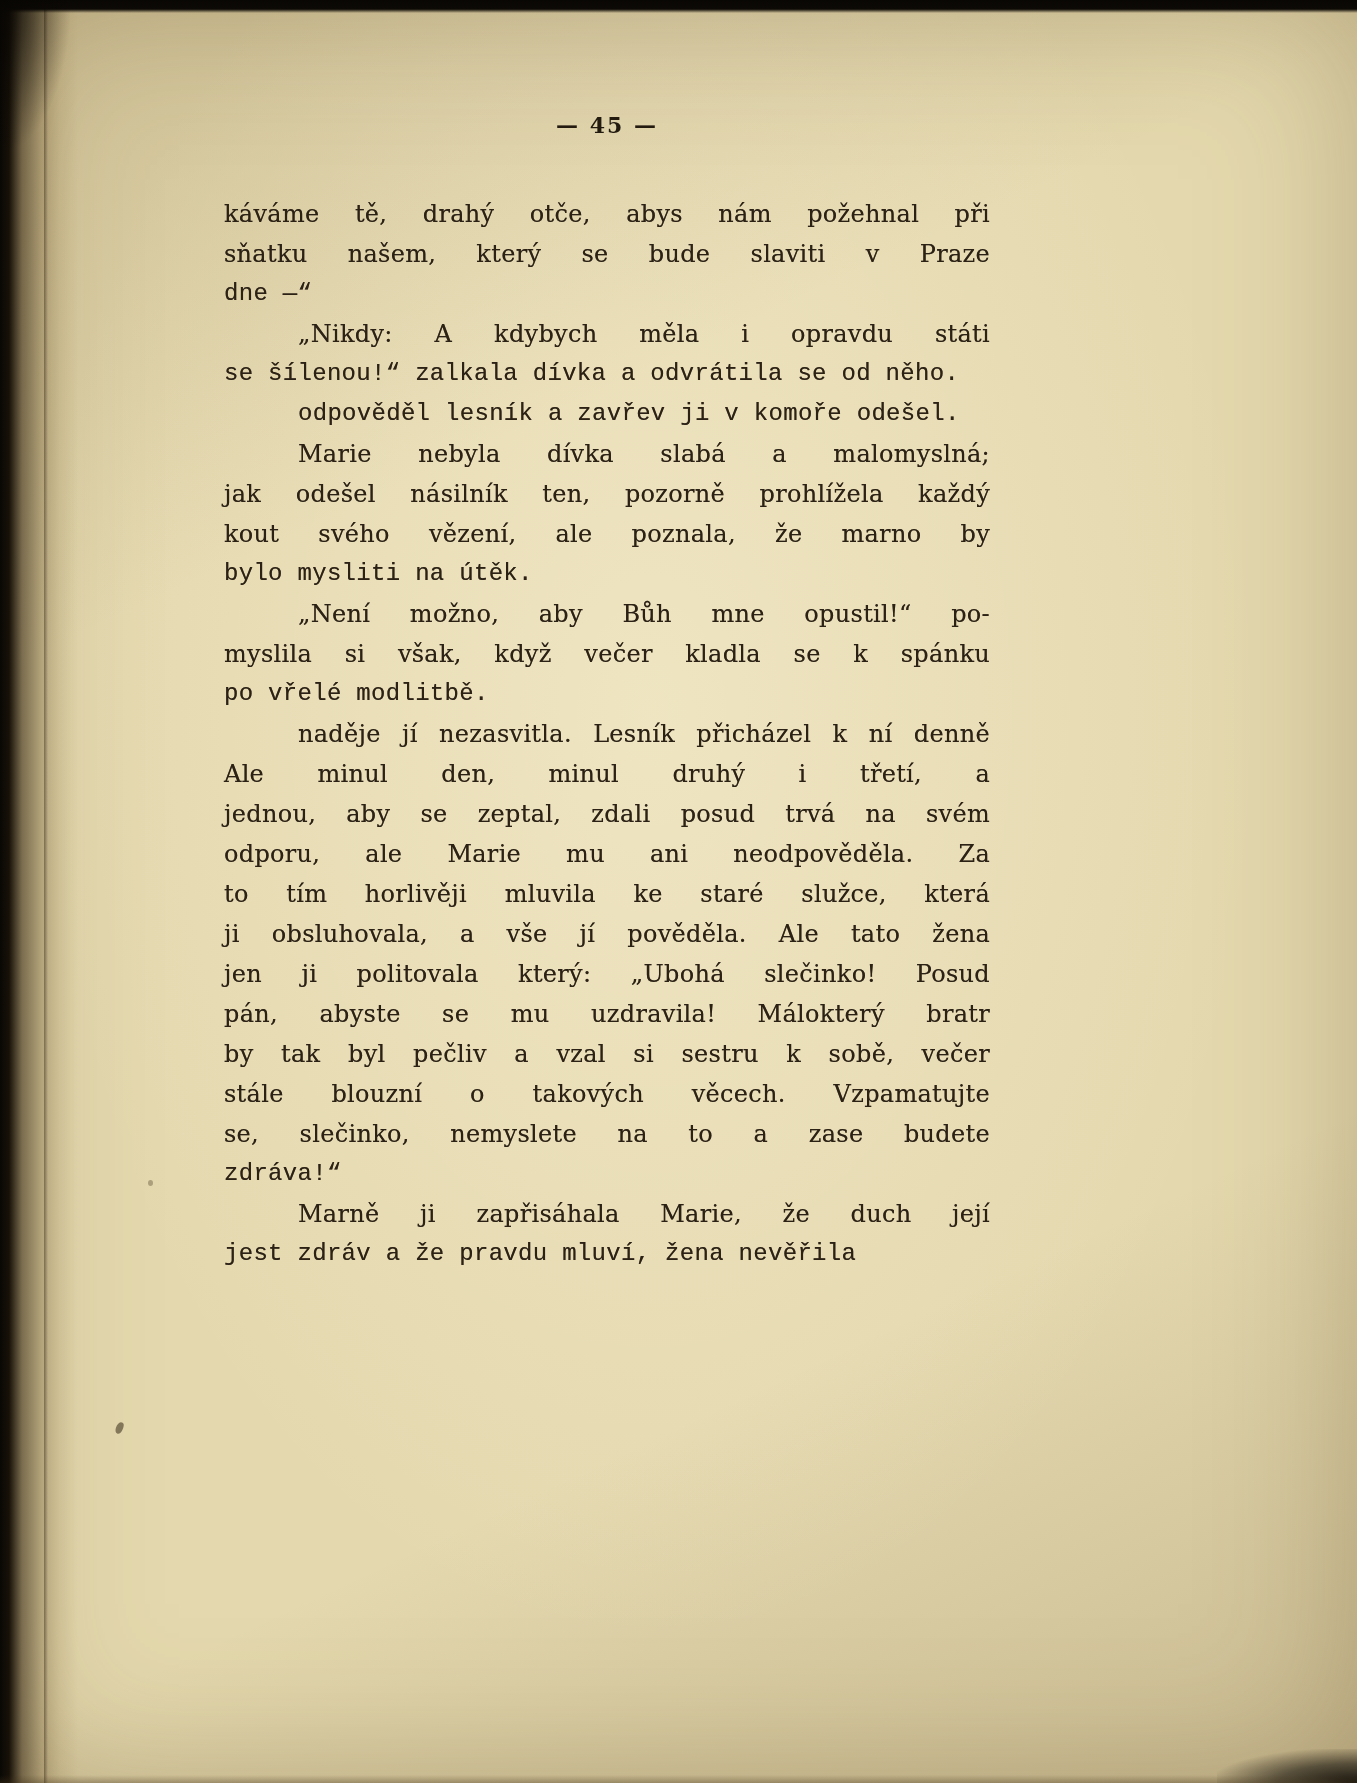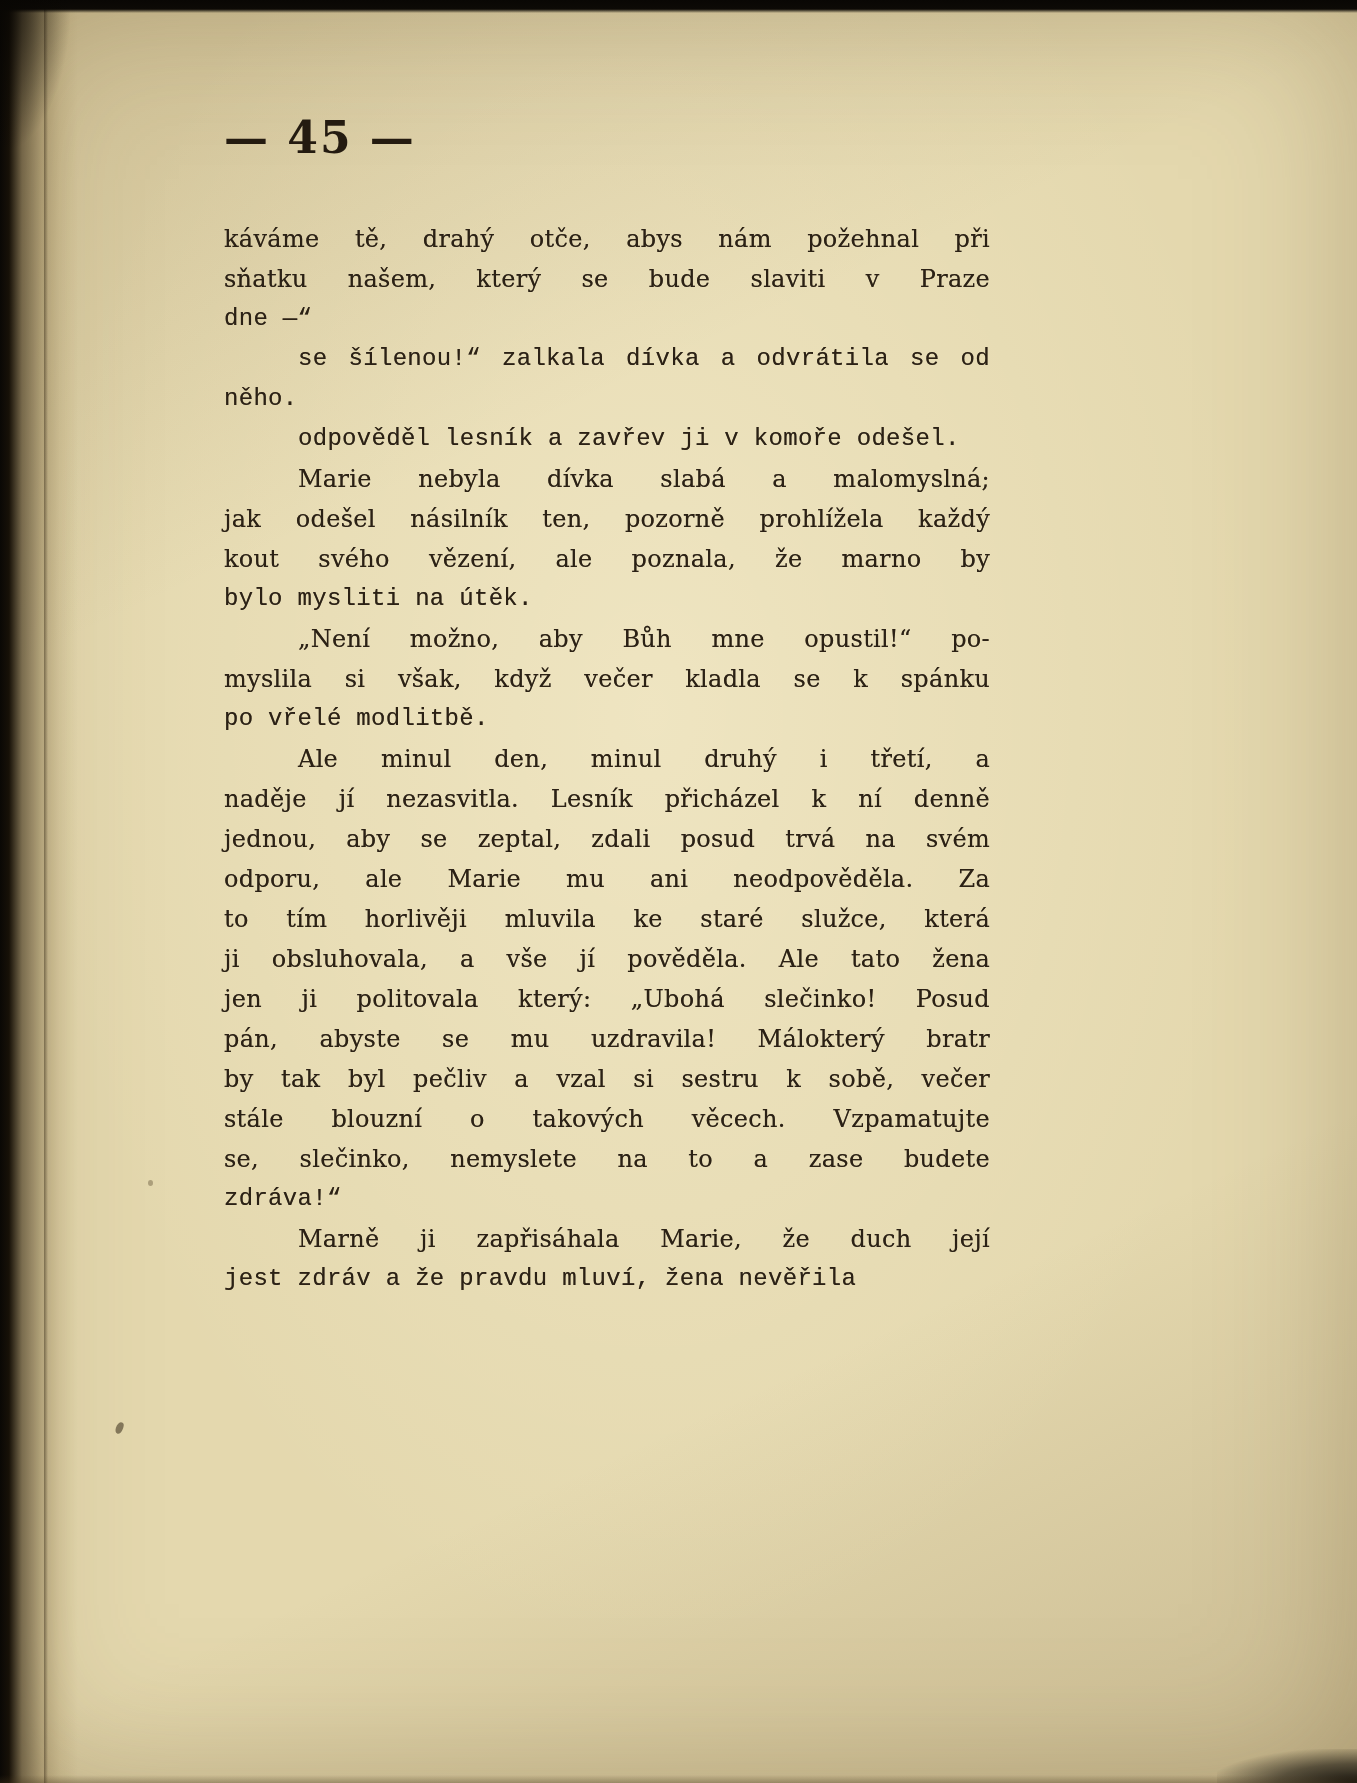--- a/index.html
+++ b/index.html
@@ -86,21 +86,22 @@
     position: absolute;
     left: 224px;
     top: 0;
     width: 766px;
     color: #2b2115;
   }
 
   .page-number {
     margin-top: 112px;
     margin-bottom: 56px;
-    font-size: 44px;
+    text-align: center;
+    font-size: 22px;
     font-weight: bold;
     letter-spacing: 2px;
     color: #241b10;
   }
 
   .body-text {
     font-size: 24px;
     line-height: 40px;
     letter-spacing: 0.3px;
     text-shadow: 0 0 0.6px rgba(43,33,21,0.55);
@@ -131,39 +132,40 @@
 
   <div class="text-block">
     <div class="page-number">— 45 —</div>
     <div class="body-text">
         <p class="para">
           <span class="line">káváme tě, drahý otče, abys nám požehnal při</span>
           <span class="line">sňatku našem, který se bude slaviti v Praze</span>
           <span class="line last">dne —“</span>
         </p>
         <p class="para indent">
+          <span class="line">„Nikdy: A kdybych měla i opravdu státi</span>
           <span class="line last">se šílenou!“ zalkala dívka a odvrátila se od něho.</span>
         </p>
         <p class="para indent">
           <span class="line last">odpověděl lesník a zavřev ji v komoře odešel.</span>
         </p>
         <p class="para indent">
           <span class="line">Marie nebyla dívka slabá a malomyslná;</span>
           <span class="line">jak odešel násilník ten, pozorně prohlížela každý</span>
           <span class="line">kout svého vězení, ale poznala, že marno by</span>
           <span class="line last">bylo mysliti na útěk.</span>
         </p>
         <p class="para indent">
           <span class="line">„Není možno, aby Bůh mne opustil!“ po-</span>
           <span class="line">myslila si však, když večer kladla se k spánku</span>
           <span class="line last">po vřelé modlitbě.</span>
         </p>
         <p class="para indent">
+          <span class="line">naděje jí nezasvitla. Lesník přicházel k ní denně</span>
           <span class="line">Ale minul den, minul druhý i třetí, a</span>
-          <span class="line">naděje jí nezasvitla. Lesník přicházel k ní denně</span>
           <span class="line">jednou, aby se zeptal, zdali posud trvá na svém</span>
           <span class="line">odporu, ale Marie mu ani neodpověděla. Za</span>
           <span class="line">to tím horlivěji mluvila ke staré služce, která</span>
           <span class="line">ji obsluhovala, a vše jí pověděla. Ale tato žena</span>
           <span class="line">jen ji politovala který: „Ubohá slečinko! Posud</span>
           <span class="line">pán, abyste se mu uzdravila! Málokterý bratr</span>
           <span class="line">by tak byl pečliv a vzal si sestru k sobě, večer</span>
           <span class="line">stále blouzní o takových věcech. Vzpamatujte</span>
           <span class="line">se, slečinko, nemyslete na to a zase budete</span>
           <span class="line last">zdráva!“</span>

